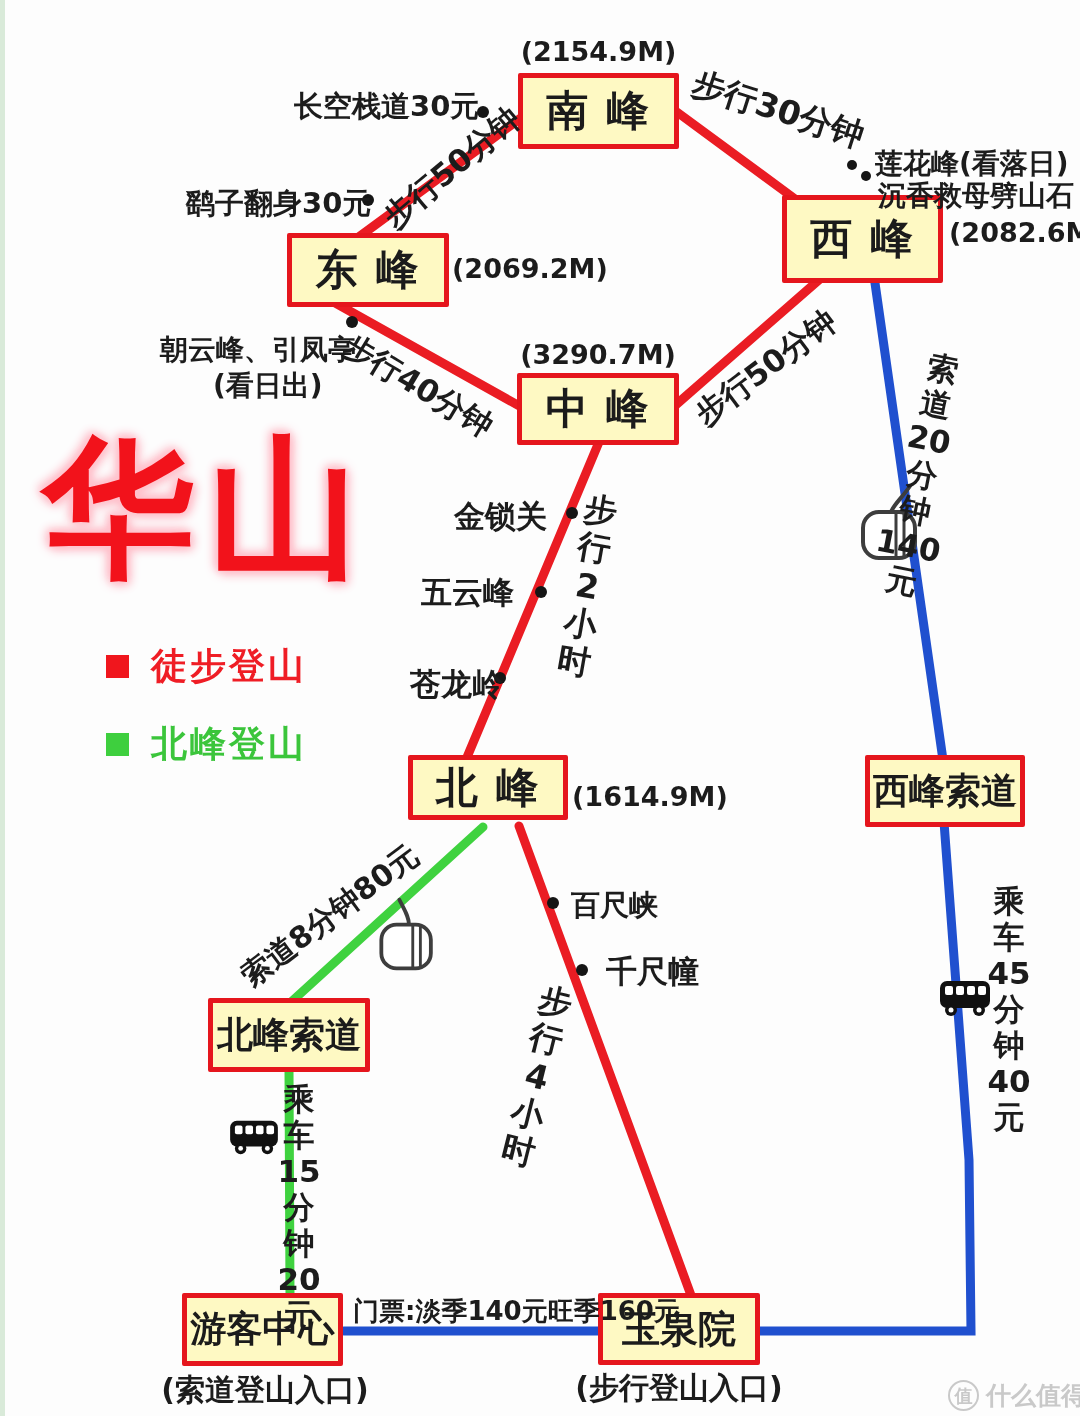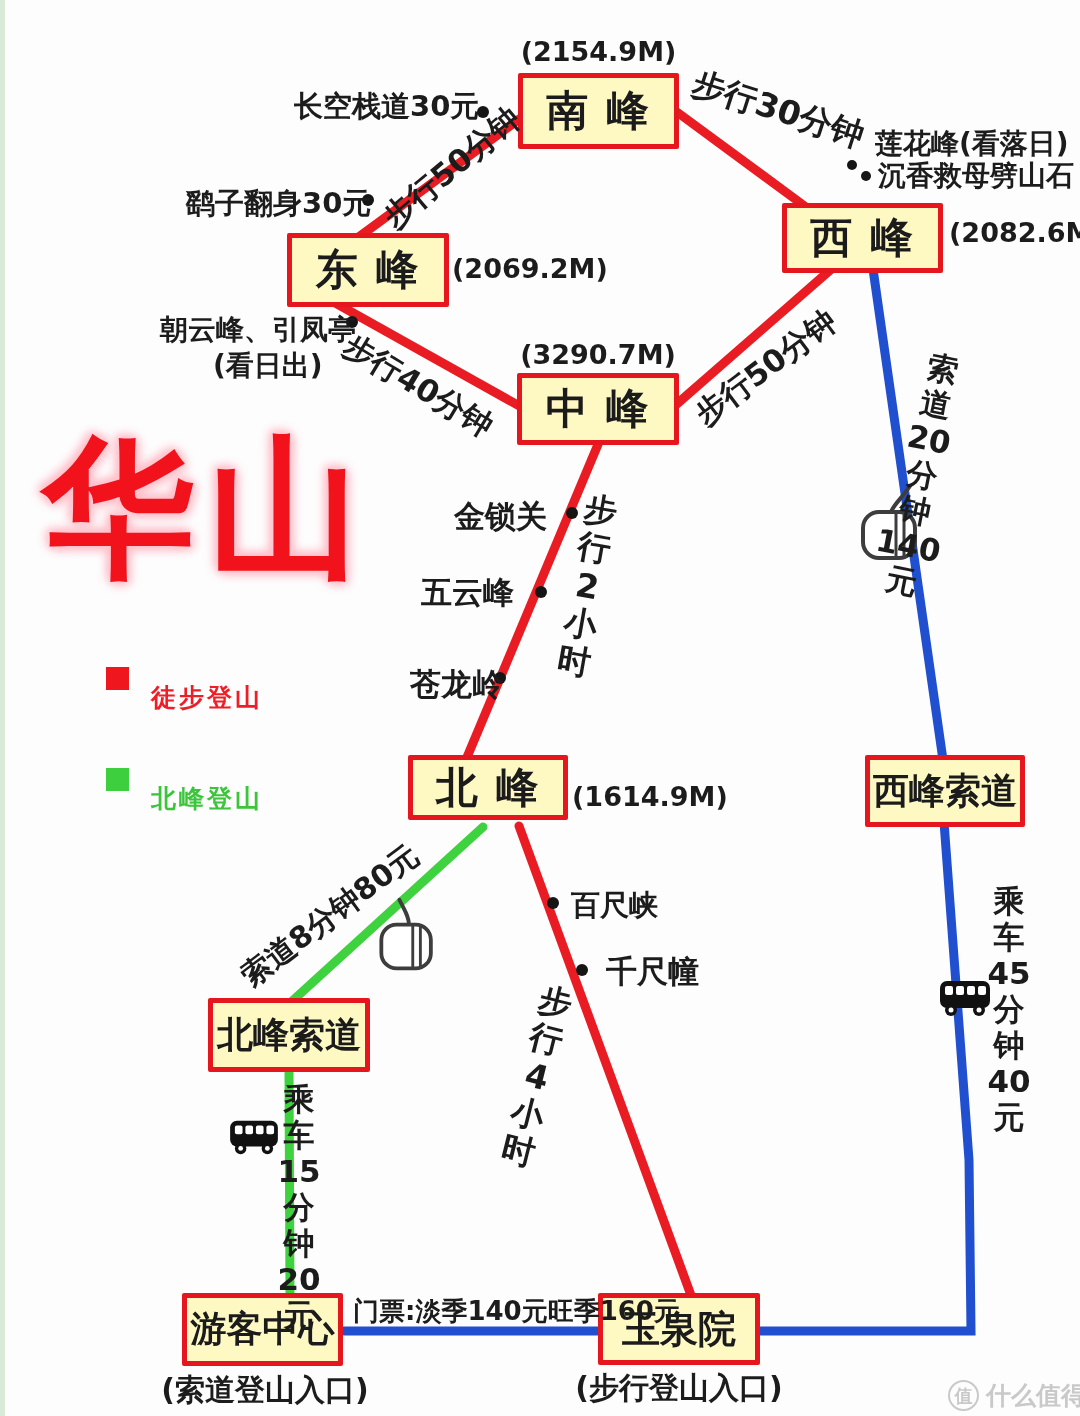--- a/index.html
+++ b/index.html
@@ -17,21 +17,21 @@
     display:flex;align-items:center;justify-content:center;
     color:#1b1b1b;font-weight:bold;box-sizing:border-box;
   }
   .node.two{font-size:42px;letter-spacing:2px;}
   .node.four{font-size:36px;}
   .node.three{font-size:38px;}
   
   .lbl{position:absolute;z-index:3;color:#1c1c1c;font-weight:bold;white-space:nowrap;}
   .elev{font-size:27px;}
   .poi{font-size:29px;}
-  .small-poi{font-size:28px;}
+  .small-poi{font-size:28px;margin-top:20px;}
   .note{font-size:30px;text-align:center;}
   .ticket{font-size:26px;}
   .edge-lbl{transform-origin:center center;}
   
   .vstack{
     position:absolute;z-index:3;color:#1c1c1c;font-weight:bold;
     font-size:31px;line-height:1.16;text-align:center;
     transform-origin:top center;white-space:nowrap;
   }
   .vstack div{display:block;}
@@ -39,21 +39,21 @@
   .map-title{
     position:absolute;left:42px;top:408px;z-index:3;
     font-size:152px;font-weight:900;letter-spacing:14px;color:#f2121b;
     text-shadow:0 0 6px #ffc9d2,0 0 14px #ffb3c0,3px 3px 10px #ffc9d2,-3px -3px 10px #ffc9d2;
     white-space:nowrap;
   }
   
   .legend{position:absolute;left:106px;top:642px;z-index:3;}
   .legend-row{display:flex;align-items:center;margin-bottom:29px;}
   .legend-swatch{width:23px;height:23px;margin-right:22px;}
-  .legend-label{font-size:25px;font-weight:bold;letter-spacing:3px;margin-top:39px;}
+  .legend-label{font-size:36px;font-weight:bold;letter-spacing:3px;}
   .lr-red .legend-swatch{background:#f0161d;} .lr-red .legend-label{color:#ef1d25;}
   .lr-blue .legend-swatch{background:#2a4fc6;} .lr-blue .legend-label{color:#2a52c8;}
   .lr-green .legend-swatch{background:#3ecf3e;} .lr-green .legend-label{color:#3bc53b;}
   
   .icon{position:absolute;z-index:2;}
   
   .watermark{
     position:absolute;left:948px;top:1379px;z-index:3;
     display:flex;align-items:center;color:#c9c9c9;font-size:25px;font-weight:bold;
     white-space:nowrap;
@@ -135,21 +135,21 @@
   <rect x="18" y="10" width="8" height="9" rx="2" fill="#fff"></rect>
   <rect x="29" y="10" width="8" height="9" rx="2" fill="#fff"></rect>
   <rect x="40" y="10" width="8" height="9" rx="2" fill="#fff"></rect>
   <circle cx="13" cy="34" r="6" fill="#111"></circle>
     <circle cx="13" cy="34" r="2.5" fill="#fff"></circle>
   <circle cx="41" cy="34" r="6" fill="#111"></circle>
     <circle cx="41" cy="34" r="2.5" fill="#fff"></circle>
 </svg>
 
 <div class="node two" style="left:518px;top:73px;width:161px;height:76px;">南 峰</div>
-<div class="node two" style="left:782px;top:195px;width:161px;height:70px;margin-top:8px;">西 峰</div>
+<div class="node two" style="left:782px;top:195px;width:161px;height:88px;">西 峰</div>
 <div class="node two" style="left:287px;top:233px;width:162px;height:74px;">东 峰</div>
 <div class="node two" style="left:517px;top:373px;width:162px;height:72px;">中 峰</div>
 <div class="node two" style="left:408px;top:755px;width:160px;height:65px;">北 峰</div>
 <div class="node four" style="left:865px;top:755px;width:160px;height:72px;">西峰索道</div>
 <div class="node four" style="left:208px;top:998px;width:162px;height:74px;">北峰索道</div>
 <div class="node four" style="left:182px;top:1293px;width:161px;height:73px;">游客中心</div>
 <div class="node three" style="left:598px;top:1293px;width:162px;height:72px;">玉泉院</div>
 
 <div class="lbl elev" style="left:518px;top:36px;width:161px;text-align:center;">(2154.9M)</div>
 <div class="lbl elev" style="left:949px;top:217px;">(2082.6M)</div>

